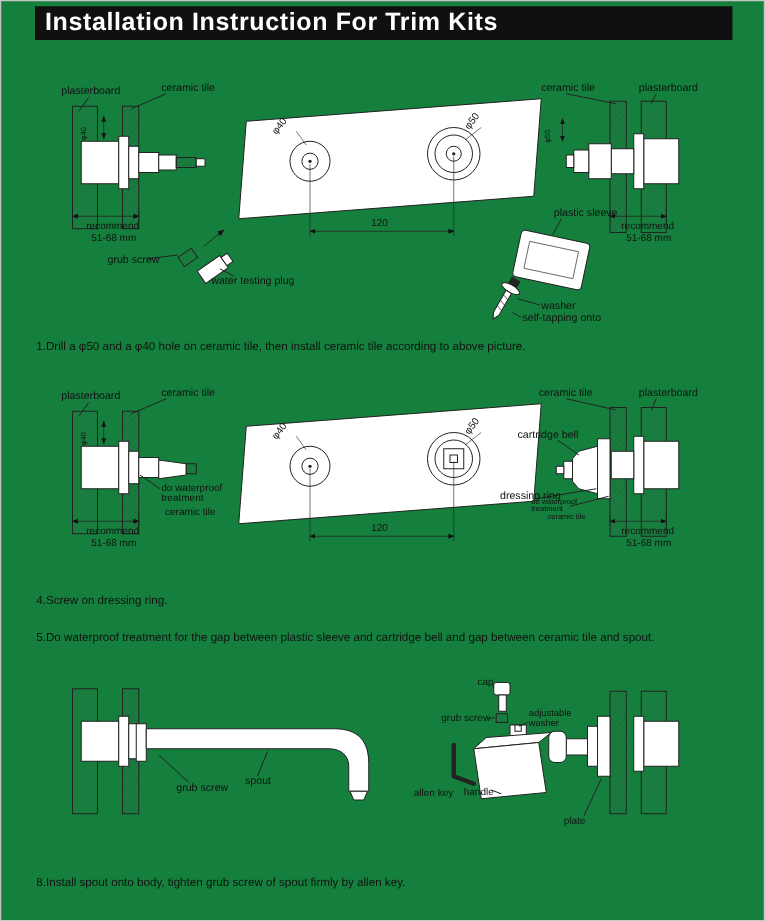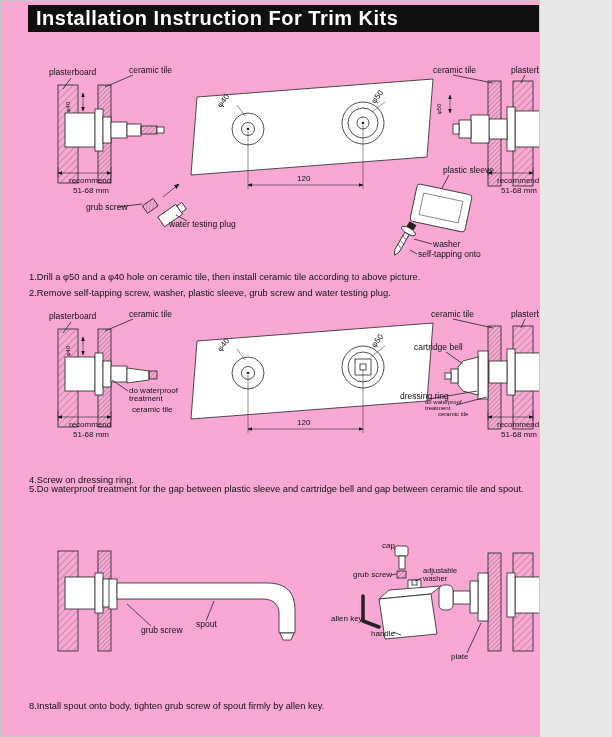--- a/index.html
+++ b/index.html
@@ -1,16 +1,16 @@
 <!DOCTYPE html>
 <html><head>
 <meta charset="utf-8">
 <style>
   html,body{margin:0;padding:0;background:#e8e8e8;}
-  .page{position:relative;width:540px;height:737px;background:#f9a8d4;border:1px solid #c6c6c6;
+  .page{position:relative;width:612px;height:737px;background:#15803d;border:1px solid #c6c6c6;
         box-sizing:border-box;overflow:hidden;font-family:"Liberation Sans",sans-serif;color:#111;}
   .header{position:absolute;left:27px;top:4px;width:558px;height:27px;background:#101010;
           display:flex;align-items:center;}
   .header span{color:#fff;font-size:20px;font-weight:bold;padding-left:8px;letter-spacing:.5px;
           font-family:"Liberation Sans",sans-serif;white-space:nowrap;}
   svg.art{position:absolute;left:0;top:0;}
   .lbl{position:absolute;font-size:8.5px;line-height:1.05;color:#111;white-space:nowrap;}
   .sm{font-size:8px;}
   .tiny{font-size:6px;}
   .wrap{white-space:normal;width:56px;}
@@ -237,21 +237,20 @@
   <span class="lbl rotV" style="left:441px;top:107px">φ50</span>
   <span class="lbl" style="left:442px;top:165px">plastic sleeve</span>
   <span class="lbl sm" style="left:496px;top:176px">recommend</span>
   <span class="lbl sm" style="left:500px;top:186px">51-68 mm</span>
   <span class="lbl" style="left:85px;top:202px">grub screw</span>
   <span class="lbl" style="left:168px;top:219px">water testing plug</span>
   <span class="lbl" style="left:432px;top:239px">washer</span>
   <span class="lbl" style="left:417px;top:249px">self-tapping onto</span>
 
   <div class="instr" style="top:271px">1.Drill a φ50 and a φ40 hole on ceramic tile, then install ceramic tile according to above picture.</div>
-  <div class="instr" style="top:287px">2.Remove self-tapping screw, washer, plastic sleeve, grub screw and water testing plug.</div>
 
   <span class="lbl" style="left:48px;top:311px">plasterboard</span>
   <span class="lbl" style="left:128px;top:309px">ceramic tile</span>
   <span class="lbl rotV" style="left:70px;top:349px">φ40</span>
   <span class="lbl sm wrap" style="left:128px;top:386px">do waterproof treatment</span>
   <span class="lbl sm" style="left:131px;top:405px">ceramic tile</span>
   <span class="lbl sm" style="left:68px;top:420px">recommend</span>
   <span class="lbl sm" style="left:72px;top:430px">51-68 mm</span>
   <span class="lbl rotA" style="left:222px;top:344px">φ40</span>
   <span class="lbl rotA" style="left:376px;top:340px">φ50</span>
@@ -259,26 +258,26 @@
   <span class="lbl" style="left:430px;top:309px">ceramic tile</span>
   <span class="lbl" style="left:510px;top:309px">plasterboard</span>
   <span class="lbl" style="left:413px;top:342px">cartridge bell</span>
   <span class="lbl" style="left:399px;top:391px">dressing ring</span>
   <span class="lbl tiny wrap3" style="left:424px;top:398px">do waterproof treatment</span>
   <span class="lbl tiny" style="left:437px;top:410px">ceramic tile</span>
   <span class="lbl sm" style="left:496px;top:420px">recommend</span>
   <span class="lbl sm" style="left:500px;top:430px">51-68 mm</span>
 
   <div class="instr" style="top:474px">4.Screw on dressing ring.</div>
-  <div class="instr" style="top:483px">5.Do waterproof treatment for the gap between plastic sleeve and cartridge bell and gap between ceramic tile and spout.</div>
+  <div class="instr" style="top:504px">5.Do waterproof treatment for the gap between plastic sleeve and cartridge bell and gap between ceramic tile and spout.</div>
 
   <span class="lbl" style="left:140px;top:625px">grub screw</span>
   <span class="lbl" style="left:195px;top:619px">spout</span>
   <span class="lbl sm" style="left:381px;top:541px">cap</span>
   <span class="lbl sm" style="left:352px;top:570px">grub screw</span>
   <span class="lbl wrap2" style="left:422px;top:566px">adjustable washer</span>
-  <span class="lbl sm" style="left:330px;top:614px">allen key</span>
+  <span class="lbl sm" style="left:330px;top:630px">allen key</span>
   <span class="lbl sm" style="left:370px;top:629px">handle</span>
   <span class="lbl sm" style="left:450px;top:652px">plate</span>
 
   <div class="instr" style="top:700px">8.Install spout onto body, tighten grub screw of spout firmly by allen key.</div>
 
 </div>
 
 </body></html>

